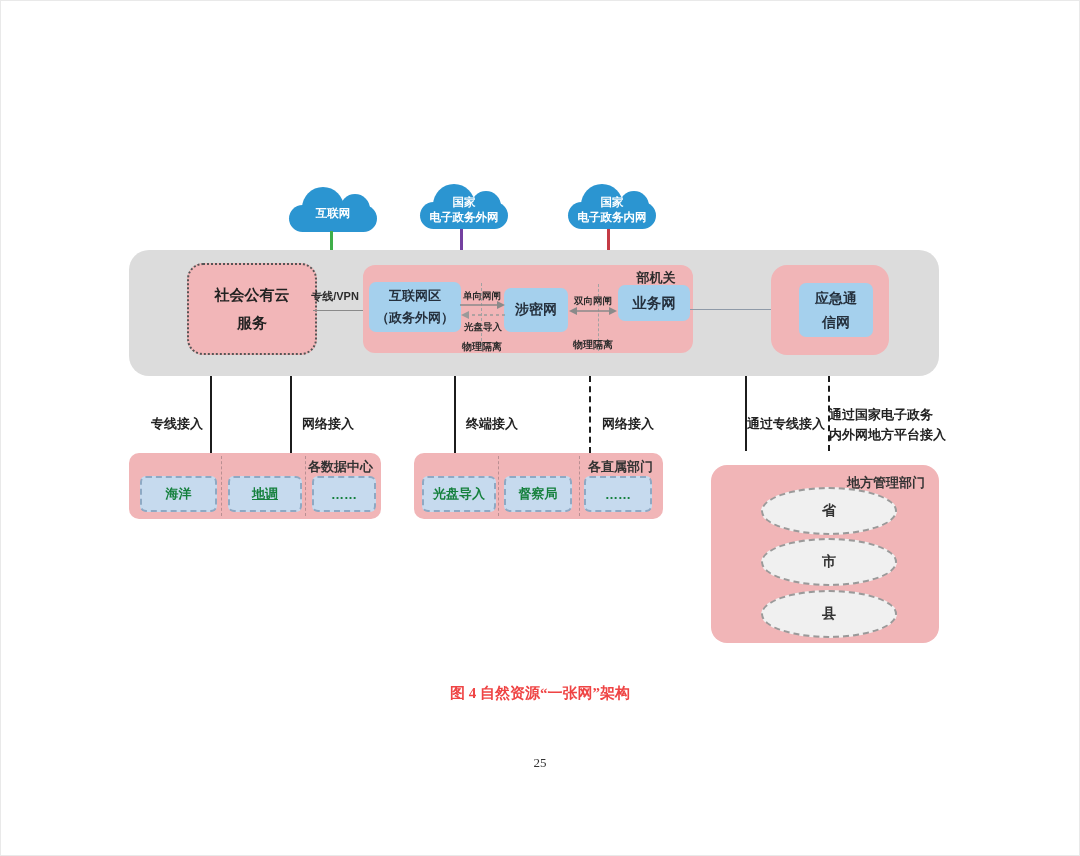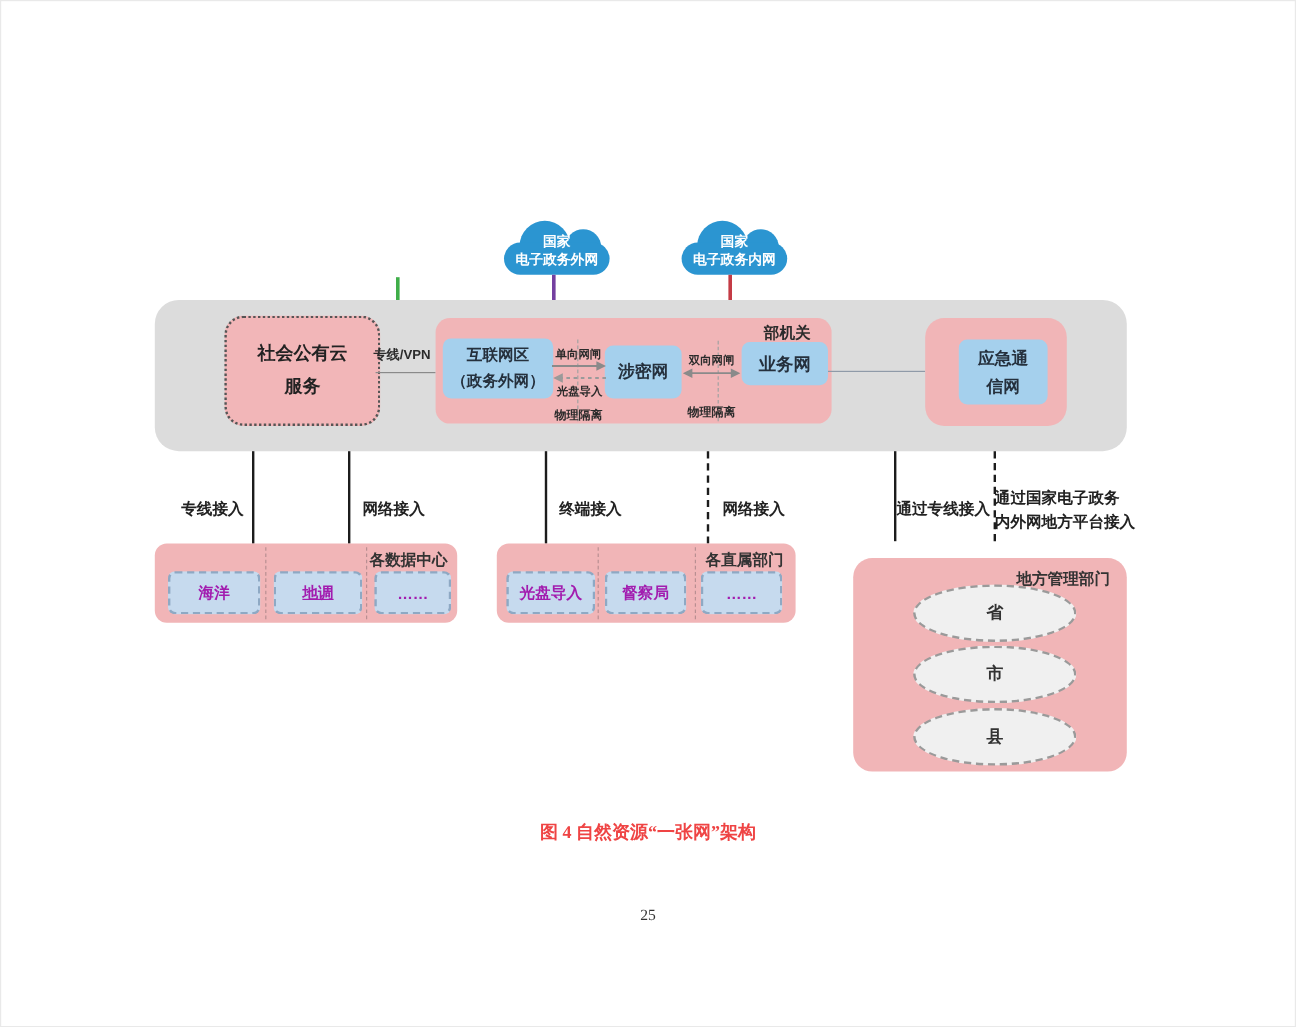--- a/index.html
+++ b/index.html
@@ -33,35 +33,41 @@
   .vdash { position:absolute; width:0; border-left:1.5px dashed #a2a2a2; }
 
   
   .vline-solid { position:absolute; width:0; border-left:2px solid #1c1c1c; }
   .vline-dashed { position:absolute; width:0; border-left:2px dashed #1c1c1c; }
   .access-lbl { position:absolute; font-size:13px; font-weight:bold; color:#222; line-height:1.55; }
 
   
   .group-title { position:absolute; font-size:13px; font-weight:bold; color:#333; }
   .item { position:absolute; background:#c6daee; border:2px dashed #8ea9c4; border-radius:6px; display:flex; align-items:center;
-          justify-content:center; font-size:13px; font-weight:bold; color:#a21caf; }
+          justify-content:center; font-size:13px; font-weight:bold; color:#15803d; }
   .sep { position:absolute; width:0; border-left:1.5px dashed #b98f92; }
   .ell { position:absolute; background:#f0f0f0; border:2px dashed #9a9a9a; border-radius:50%; display:flex; align-items:center;
          justify-content:center; font-size:14px; font-weight:bold; color:#333; }
 
   .caption { position:absolute; left:0; top:683px; width:100%; text-align:center; font-family:"Liberation Serif","DejaVu Serif",serif;
              font-size:15px; font-weight:bold; color:#ef4444; }
   .pagenum { position:absolute; left:0; top:754px; width:100%; text-align:center; font-family:"Liberation Serif","DejaVu Serif",serif;
              font-size:13px; color:#333; }
 </style>
 </head>
 <body>
 
 <div class="page">
 
+  <div class="cloud" style="left:288px; top:186px;">
+    <div class="puff1"></div>
+    <div class="puff2"></div>
+    <div class="body"></div>
+    <div class="txt pre">互联网</div>
+  </div>
   <div class="stem" style="left:329px; top:230px; height:21px; background:#3fae49;"></div>
 
   <div class="cloud" style="left:419px; top:183px;">
     <div class="puff1"></div>
     <div class="puff2"></div>
     <div class="body"></div>
     <div class="txt pre">国家
 电子政务外网</div>
   </div>
   <div class="stem" style="left:459px; top:228px; height:23px; background:#7440a0;"></div>

